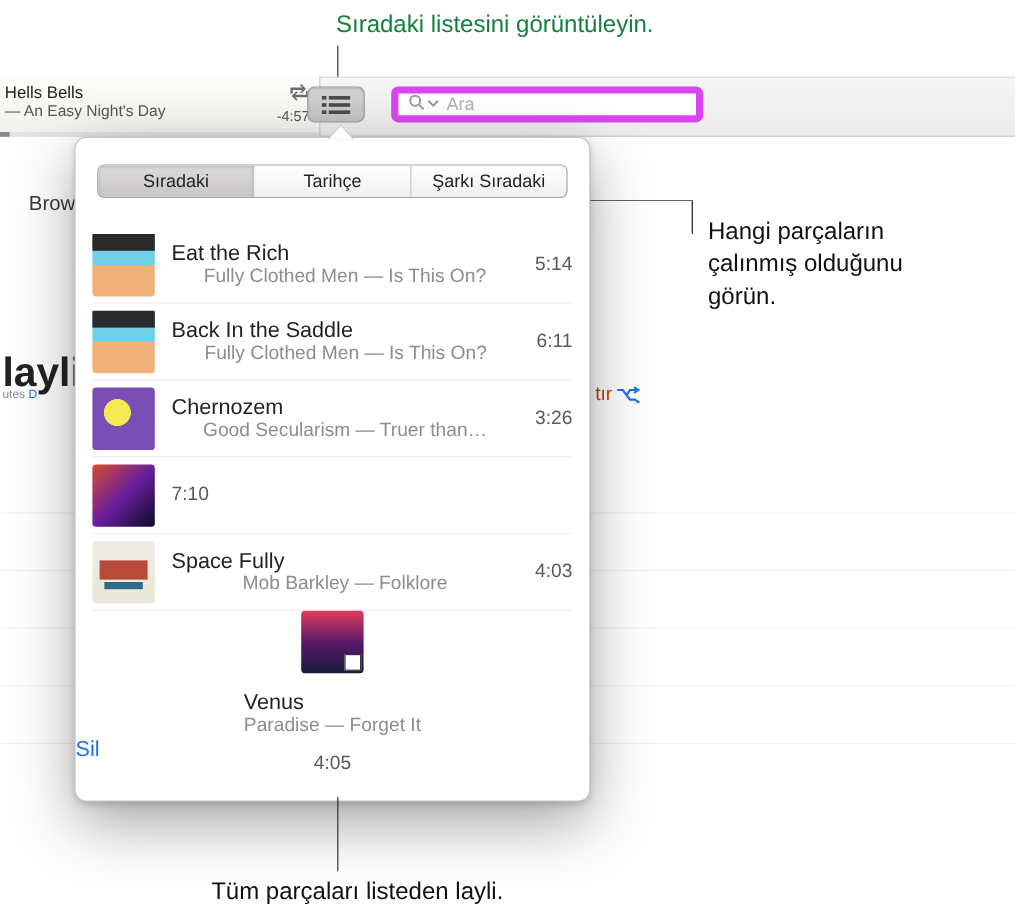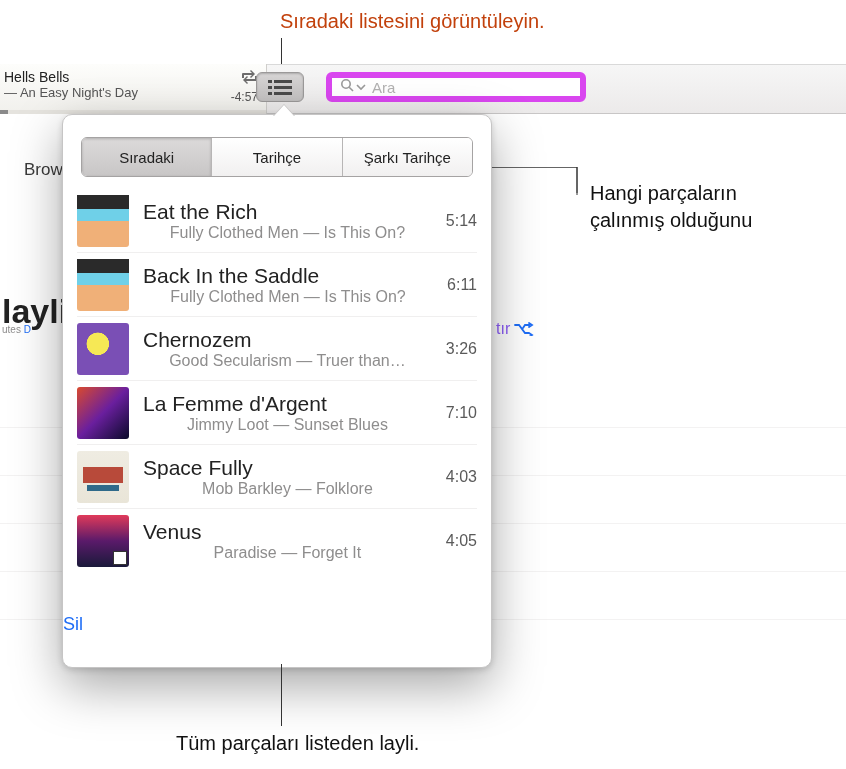--- a/index.html
+++ b/index.html
@@ -11,21 +11,21 @@
   position: relative;
   overflow: hidden;
 }
 
 
 .annot-top {
   position: absolute;
   top: 10px;
   left: 280px;
   font-size: 20px;
-  color: #c2410c;
+  color: #15803d;
 }
 .annot-top-line {
   position: absolute;
   top: 38px;
   left: 281px;
   width: 1px;
   height: 32px;
   background: #333;
 }
 
@@ -124,21 +124,21 @@
   color: #333;
   background: transparent;
 }
 .search input::placeholder { color: #b2b1b1; }
 
 .shuffle-link {
   position: absolute;
   top: 320px;
   left: 496px;
   font-size: 16px;
-  color: #8b5cf6;
+  color: #c2410c;
   display: flex;
   align-items: center;
   gap: 4px;
 }
 
 
 .popover {
   position: absolute;
   top: 114px;
   left: 62px;
@@ -172,21 +172,21 @@
   border-right: 10px solid transparent;
   border-bottom: 11px solid #fff;
 }
 
 
 .seg {
   position: absolute;
   top: 22px;
   left: 18px;
   right: 18px;
-  height: 40px;
+  height: 28px;
   display: flex;
   border: 1px solid #a5a3a3;
   border-radius: 6px;
   overflow: hidden;
 }
 .seg button {
   flex: 1;
   border: none;
   background: linear-gradient(#ffffff, #f1f0f0);
   font-size: 15px;
@@ -208,33 +208,33 @@
   right: 14px;
   bottom: 70px;
 }
 .track {
   display: flex;
   align-items: center;
   gap: 14px;
   height: 64px;
   border-bottom: 1px solid #f0efef;
 }
-.track:last-child { border-bottom: none; }
+.track:last-child { border-bottom: none; flex-direction: column; }
 .track .art {
   width: 52px;
   height: 52px;
   border-radius: 3px;
   flex-shrink: 0;
 }
 .track .meta {
   flex: 1;
   min-width: 0;
 }
 .track .title {
-  font-size: 21px;
+  font-size: 18px;
   color: #222;
   white-space: nowrap;
   overflow: hidden;
   text-overflow: ellipsis;
 }
 .track .sub {
   font-size: 16px;
   color: #8e8d8d;
   white-space: nowrap;
   overflow: hidden;
@@ -398,29 +398,30 @@
   <line x1="0" y1="0" x2="0" y2="0"></line>
   <line x1="0" y1="0" x2="296" y2="0" stroke="#333" stroke-width="1"></line>
   <line x1="296" y1="0" x2="296" y2="26" stroke="#333" stroke-width="1"></line>
 </svg>
 <svg style="position:absolute;top:50px;left:281px;" width="2" height="118">
 </svg>
 
 <div class="annot-right">
   <div>Hangi parçaların</div>
   <div>çalınmış olduğunu</div>
+  <div>görün.</div>
 </div>
 
 <div class="popover">
   <div class="popover-arrow"></div>
 
   <div class="seg">
     <button class="active">Sıradaki</button>
     <button>Tarihçe</button>
-    <button>Şarkı Tarihçe</button>
+    <button>Şarkı Sıradaki</button>
   </div>
 
   <div class="tracks">
     <div class="track">
       <div class="art art1"></div>
       <div class="meta">
         <div class="title">Eat the Rich</div>
         <div class="sub">Fully Clothed Men — Is This On?</div>
       </div>
       <div class="dur">5:14</div>
@@ -436,24 +437,20 @@
     <div class="track">
       <div class="art art3"></div>
       <div class="meta">
         <div class="title">Chernozem</div>
         <div class="sub">Good Secularism — Truer than…</div>
       </div>
       <div class="dur">3:26</div>
     </div>
     <div class="track">
       <div class="art art4"></div>
-      <div class="meta">
-        <div class="title">La Femme d'Argent</div>
-        <div class="sub">Jimmy Loot — Sunset Blues</div>
-      </div>
       <div class="dur">7:10</div>
     </div>
     <div class="track">
       <div class="art art5"></div>
       <div class="meta">
         <div class="title">Space Fully</div>
         <div class="sub">Mob Barkley — Folklore</div>
       </div>
       <div class="dur">4:03</div>
     </div>

